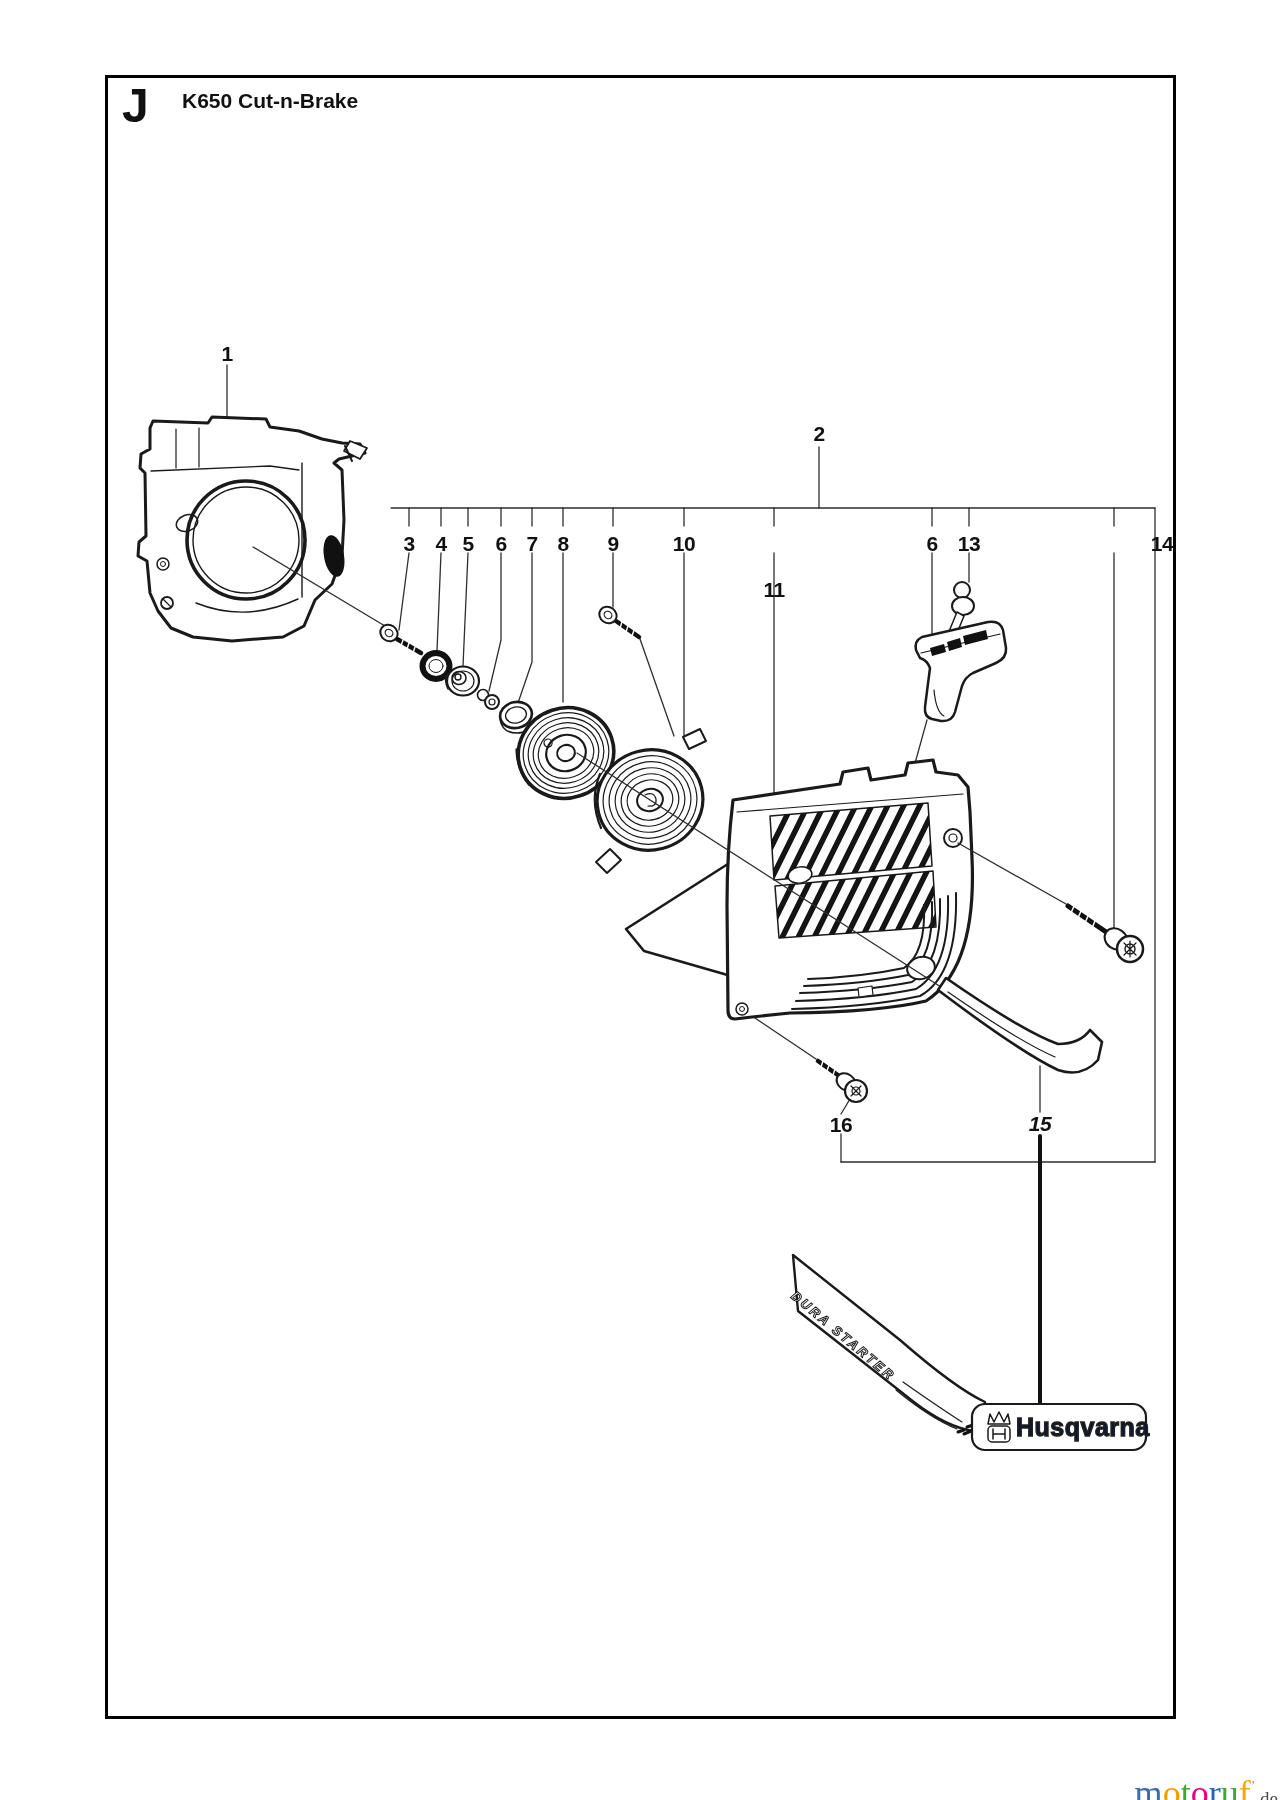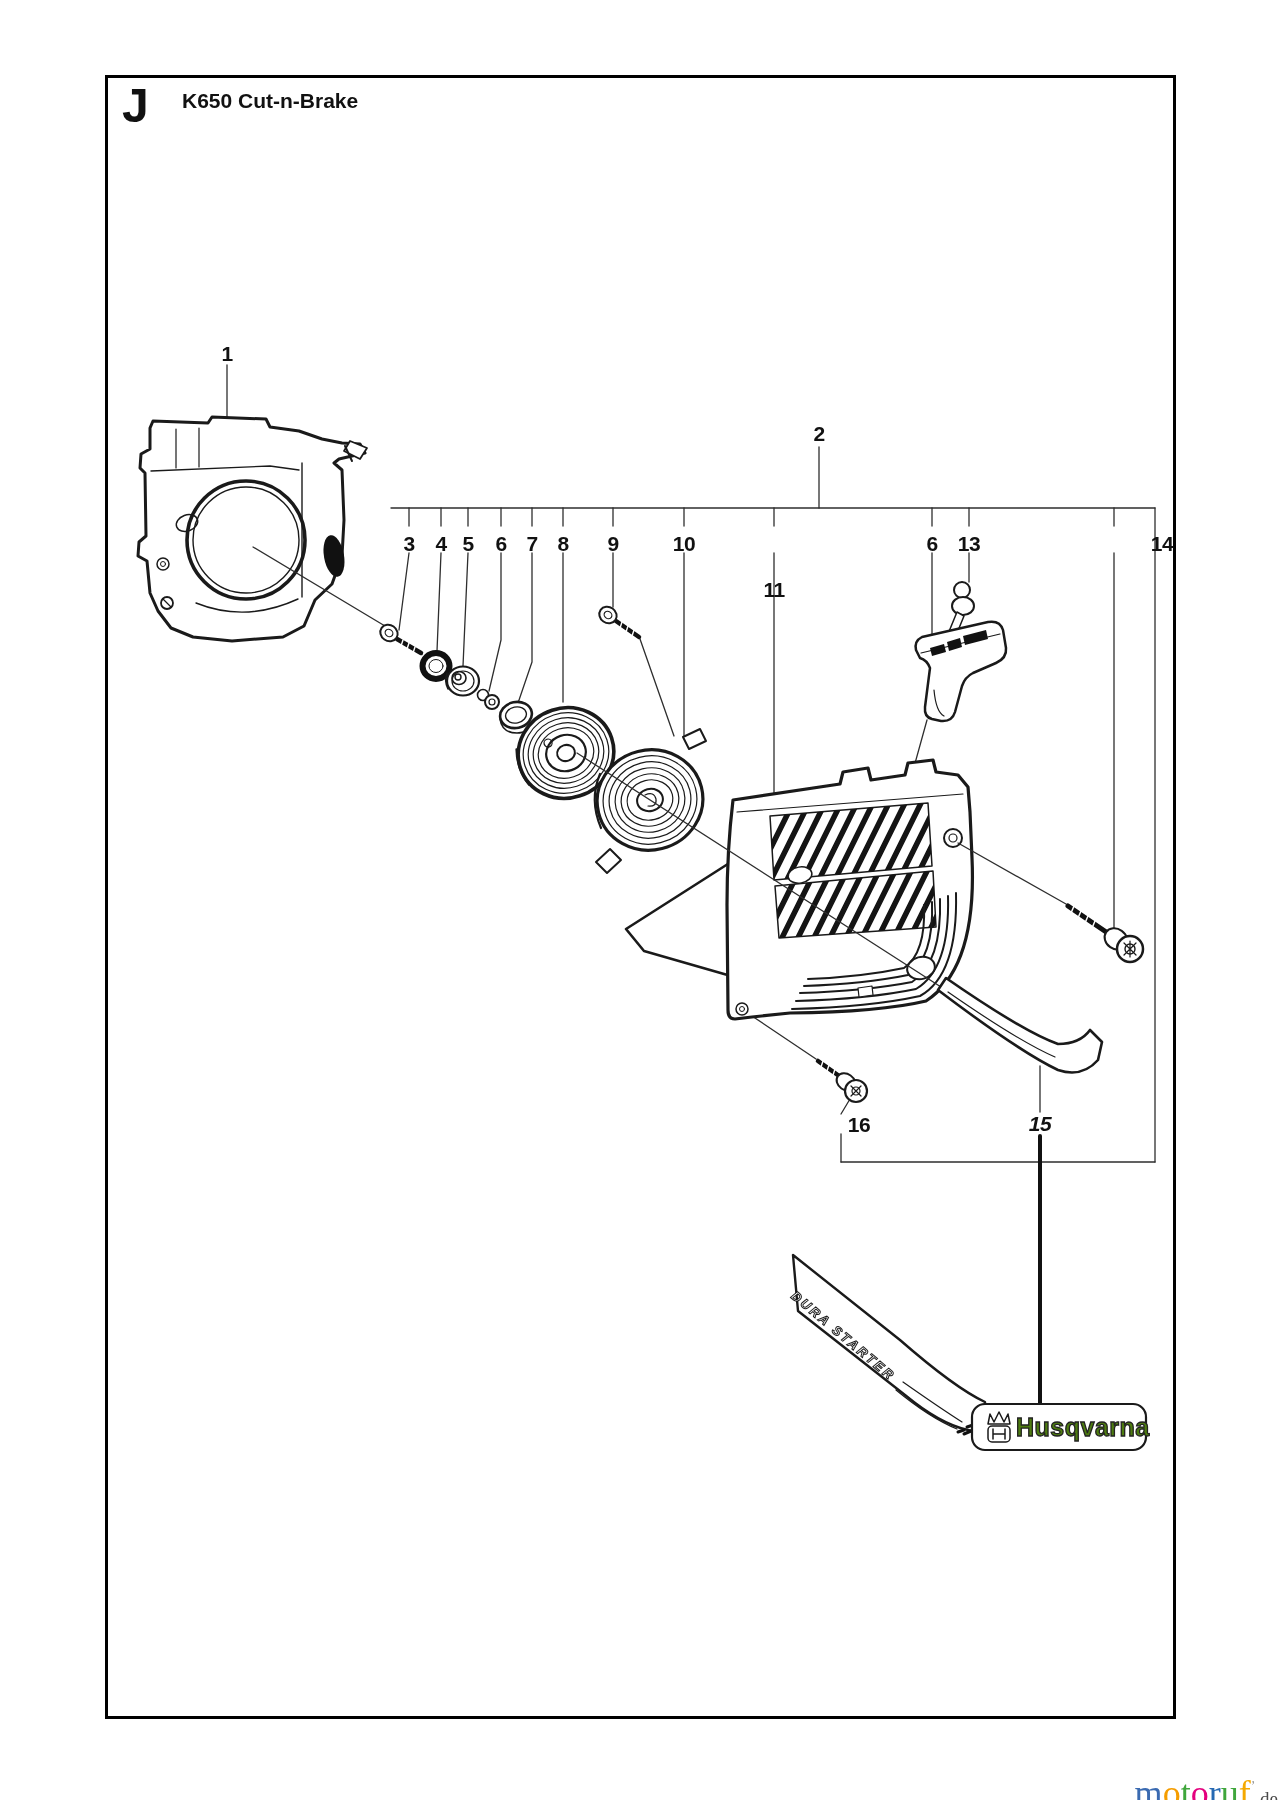--- a/index.html
+++ b/index.html
@@ -10,21 +10,21 @@
   .hdr-letter{position:absolute;left:122px;top:82px;font-size:48px;font-weight:bold;line-height:1;}
   .hdr-title{position:absolute;left:182px;top:90px;font-size:21px;font-weight:bold;line-height:1;}
   #callout-layer{position:absolute;left:0;top:0;width:1285px;height:1800px;pointer-events:none;}
   .callout{position:absolute;transform:translate(-50%,-50%);font-size:21px;font-weight:bold;
            line-height:1;letter-spacing:-0.5px;}
   .decal-angled{position:absolute;left:798px;top:1288px;transform:rotate(40deg);transform-origin:0 0;
            font-size:13px;font-weight:bold;font-style:italic;letter-spacing:2.5px;white-space:nowrap;
            color:#fff;-webkit-text-stroke:1px #1a1a1a;}
   .decal-brand{position:absolute;left:1016px;top:1427px;transform:translate(0,-50%);
            font-size:25px;font-weight:bold;letter-spacing:0.5px;white-space:nowrap;
-           color:#4d7c0f;-webkit-text-stroke:1.3px #222;}
+           color:#0f172a;-webkit-text-stroke:1.3px #222;}
   #watermark{position:absolute;right:7px;top:1756px;font-family:"Liberation Serif","DejaVu Serif",serif;
            font-size:36px;line-height:1;white-space:nowrap;margin-top:19px;}
   #watermark .wm-mark{font-size:14px;color:#999;vertical-align:14px;}
   #watermark .wm-suffix{font-size:19px;}
 </style>
 </head>
 <body>
 
 <div id="page">
   <div id="frame"></div>
@@ -285,18 +285,18 @@
       <div class="callout" style="left: 501px; top: 543px;">6</div>
       <div class="callout" style="left: 532px; top: 543px;">7</div>
       <div class="callout" style="left: 563px; top: 543px;">8</div>
       <div class="callout" style="left: 613px; top: 543px;">9</div>
       <div class="callout" style="left: 684px; top: 543px;">10</div>
       <div class="callout" style="left: 774px; top: 543px; margin-top: 46px;">11</div>
       <div class="callout" style="left: 932px; top: 543px;">6</div>
       <div class="callout" style="left: 969px; top: 543px;">13</div>
       <div class="callout" style="left: 1162px; top: 543px;">14</div>
       <div class="callout" style="left: 1040px; top: 1123px; font-style: italic;">15</div>
-      <div class="callout" style="left: 859px; top: 1124px;">16</div>
+      <div class="callout" style="left: 841px; top: 1124px;">16</div>
     </div>
   <div class="decal-angled">DURA STARTER</div>
   <div class="decal-brand">Husqvarna</div>
   <div id="watermark"><span style="color: rgb(58, 106, 177);">m</span><span style="color: rgb(245, 157, 0);">o</span><span style="color: rgb(63, 166, 60);">t</span><span style="color: rgb(228, 0, 126);">o</span><span style="color: rgb(37, 105, 179);">r</span><span style="color: rgb(63, 166, 60);">u</span><span style="color: rgb(245, 169, 0);">f</span><span class="wm-mark">’</span><span class="wm-suffix" style="color: rgb(74, 74, 74);">.de</span></div>
 </div>
 
 </body></html>

